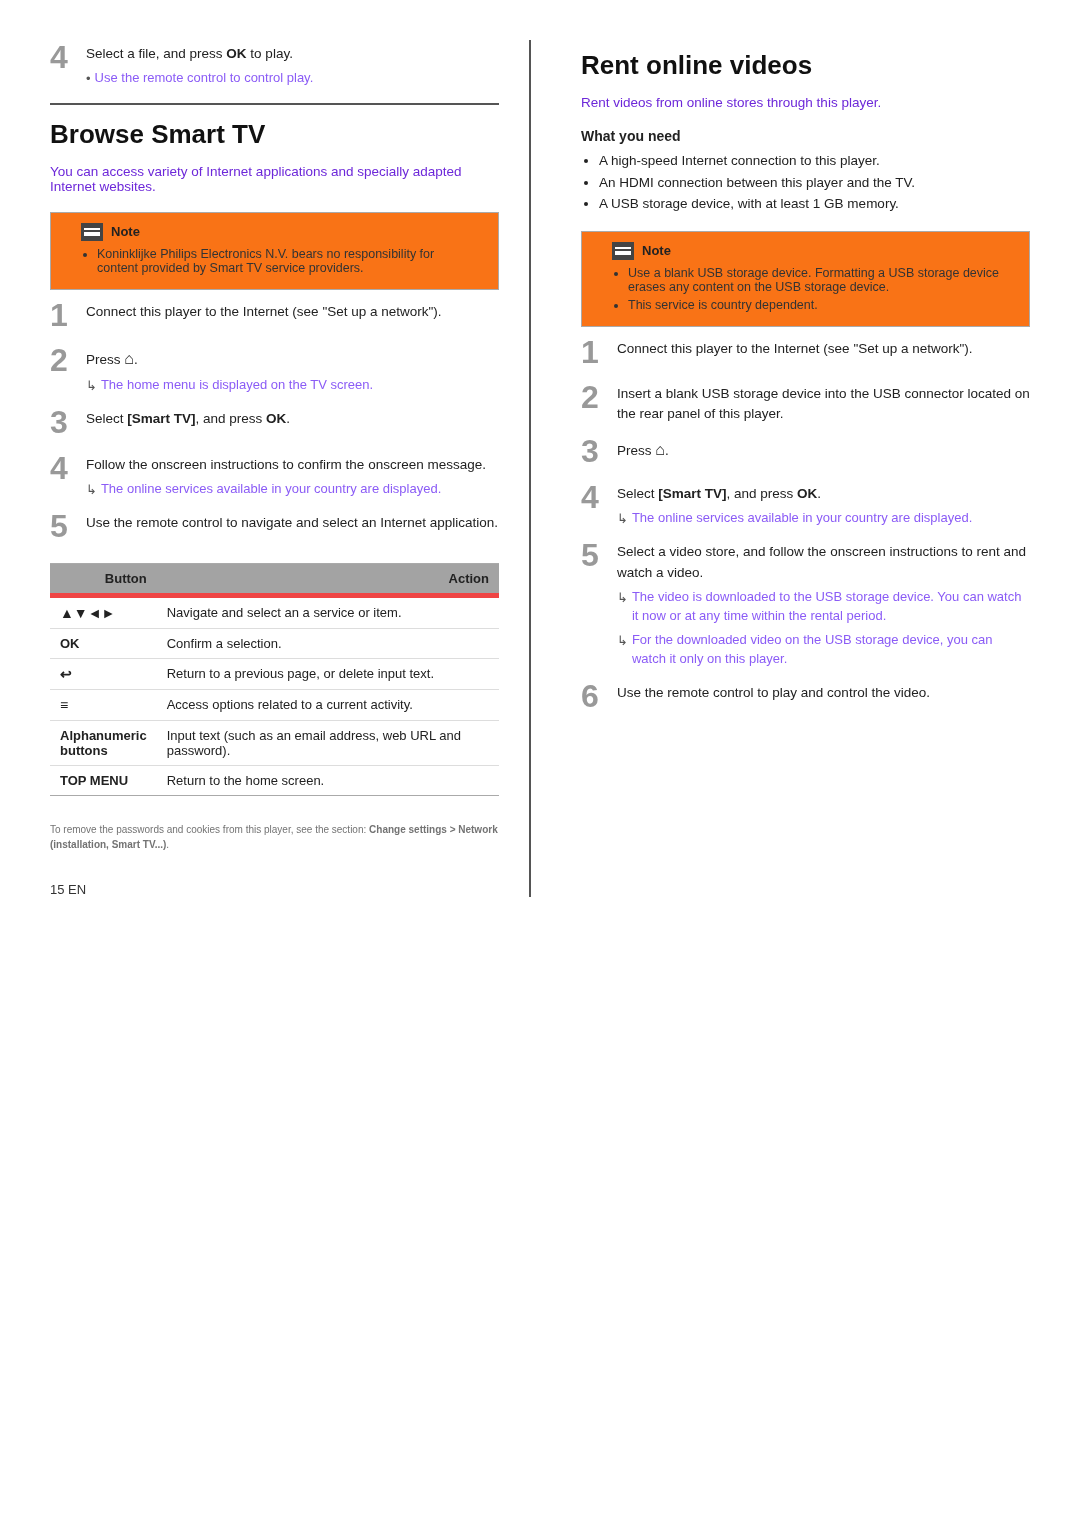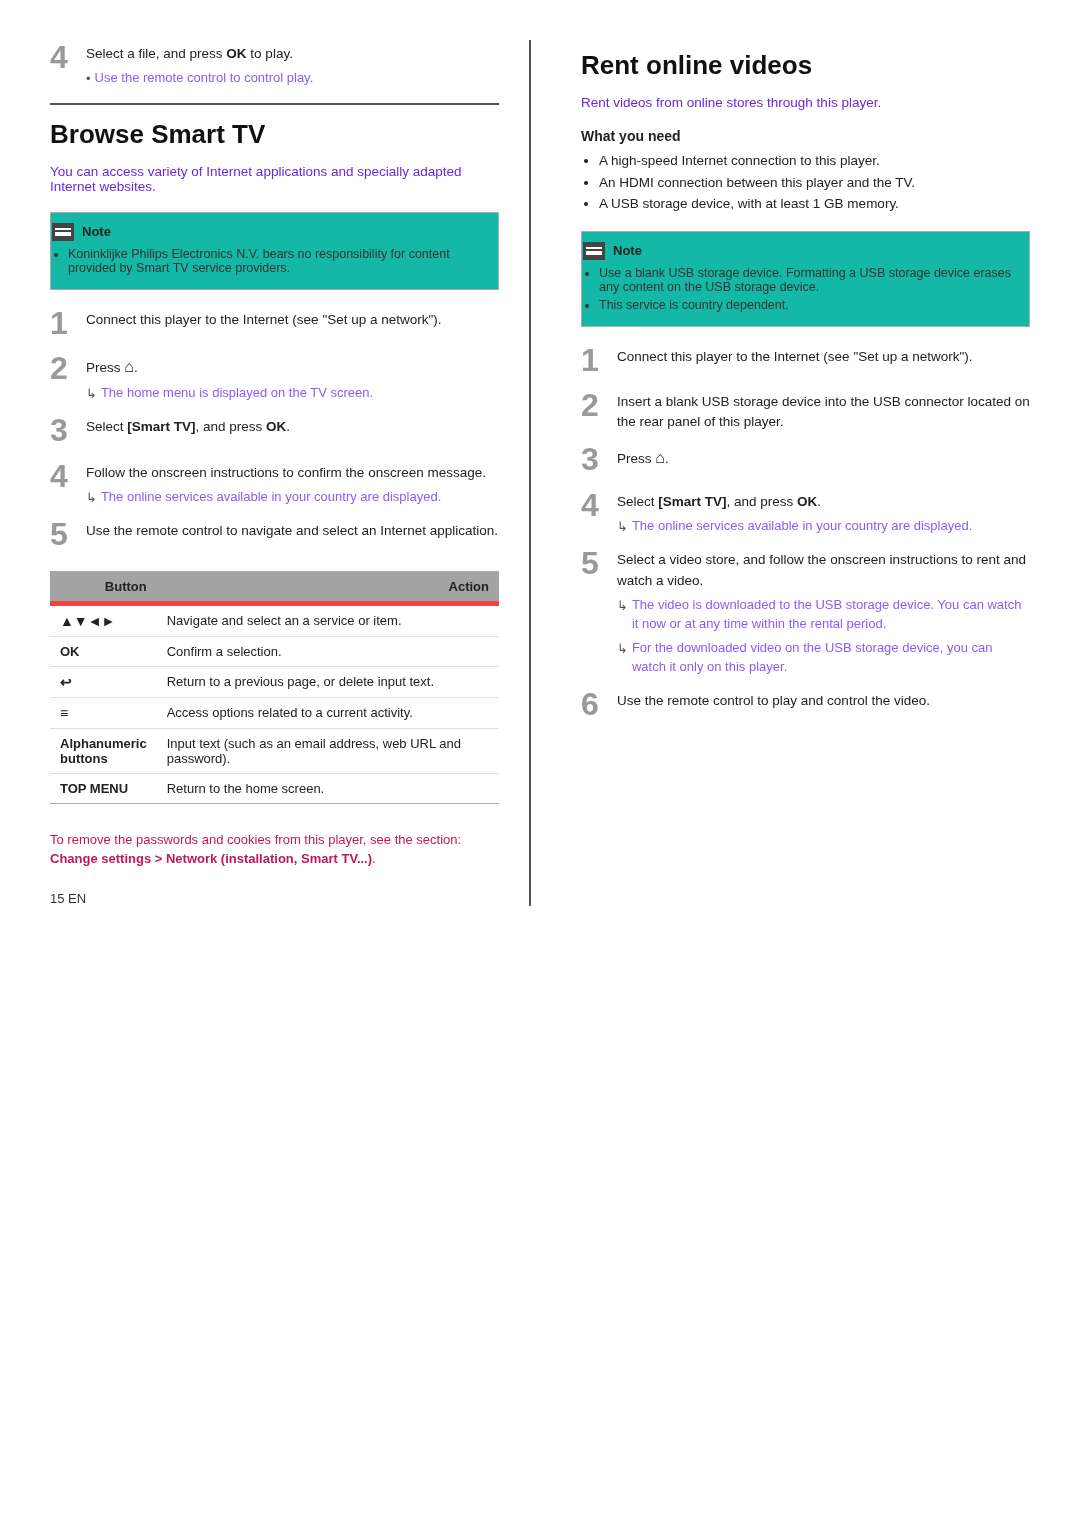--- a/index.html
+++ b/index.html
@@ -36,23 +36,23 @@
       margin-top: 10px;
       color: #111;
     }
     .intro-text {
       font-size: 13.5px;
       margin-bottom: 18px;
       color: #6d28d9;
     }
     .note-box {
       border: 1px solid #aaa;
-      padding: 10px 1px;
-      margin-bottom: 16px;
-      background: #14b8a6;
+      padding: 10px 30px;
+      margin-bottom: 8px;
+      background: #f97316;
     }
     .note-header {
       display: flex;
       align-items: center;
       gap: 8px;
       font-weight: bold;
       margin-bottom: 6px;
       font-size: 13px;
     }
     .note-icon {
@@ -136,31 +136,31 @@
       vertical-align: top;
       border-bottom: 1px solid #ddd;
     }
     table tr:last-child td { border-bottom: none; }
     .btn-symbol {
       font-size: 14px;
       font-weight: bold;
     }
 
     .footer-text {
-      font-size: 13px;
-      color: #be185d;
+      font-size: 10px;
+      color: #737373;
       margin-top: 26px;
       line-height: 1.5;
     }
     .footer-text a, .footer-text span.link {
       font-weight: bold;
     }
     .page-num {
       font-size: 13px;
-      margin-top: 22px;
+      margin-top: 30px;
       color: #333;
     }
 
     
     .big-num {
       font-size: 32px;
       font-weight: bold;
       color: #999;
       min-width: 30px;
       line-height: 1.1;

